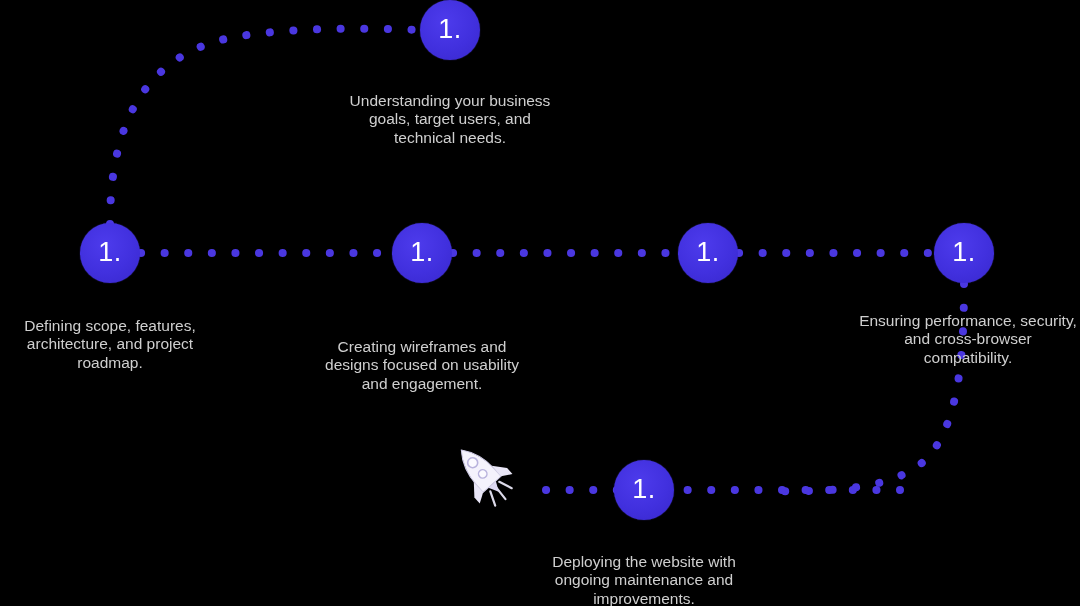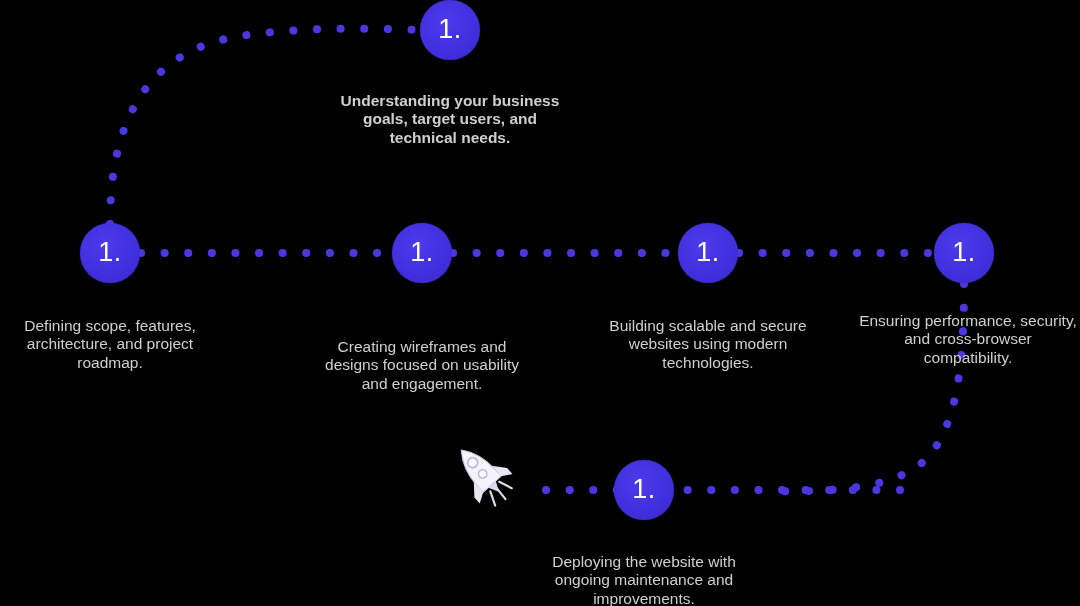--- a/index.html
+++ b/index.html
@@ -95,44 +95,41 @@
     <path class="dotline" d="M 739 253 L 933 253"></path>
 
     <path class="dotline" d="M 964 284 C 964 360 958 420 930 455 C 900 490 830 492 770 491"></path>
 
     <path class="dotline" d="M 546 490 L 900 490"></path>
   </svg>
 
   <div class="node" style="left:420px; top:0px;">
     <span class="node-num">1.</span>
   </div>
-  <div class="caption" style="left:325px; top:92px; width:250px;font-weight:bold;">Understanding your business
+  <div class="caption" style="left:325px; top:92px; width:250px;">Understanding your business
 goals, target users, and
 technical needs.</div>
 
   <div class="node" style="left:80px; top:223px;">
     <span class="node-num">1.</span>
   </div>
   <div class="caption" style="left:-5px; top:317px; width:230px;">Defining scope, features,
 architecture, and project
 roadmap.</div>
 
   <div class="node" style="left:392px; top:223px;">
     <span class="node-num">1.</span>
   </div>
   <div class="caption" style="left:302px; top:317px; width:240px;margin-top:21px;">Creating wireframes and
 designs focused on usability
 and engagement.</div>
 
   <div class="node" style="left:678px; top:223px;">
     <span class="node-num">1.</span>
   </div>
-  <div class="caption" style="left:588px; top:317px; width:240px;">Building scalable and secure
-websites using modern
-technologies.</div>
 
   <div class="node" style="left:934px; top:223px;">
     <span class="node-num">1.</span>
   </div>
   <div class="caption" style="left:848px; top:312px; width:240px;">Ensuring performance, security,
 and cross-browser
 compatibility.</div>
 
   <div class="node" style="left:614px; top:460px;">
     <span class="node-num">1.</span>

